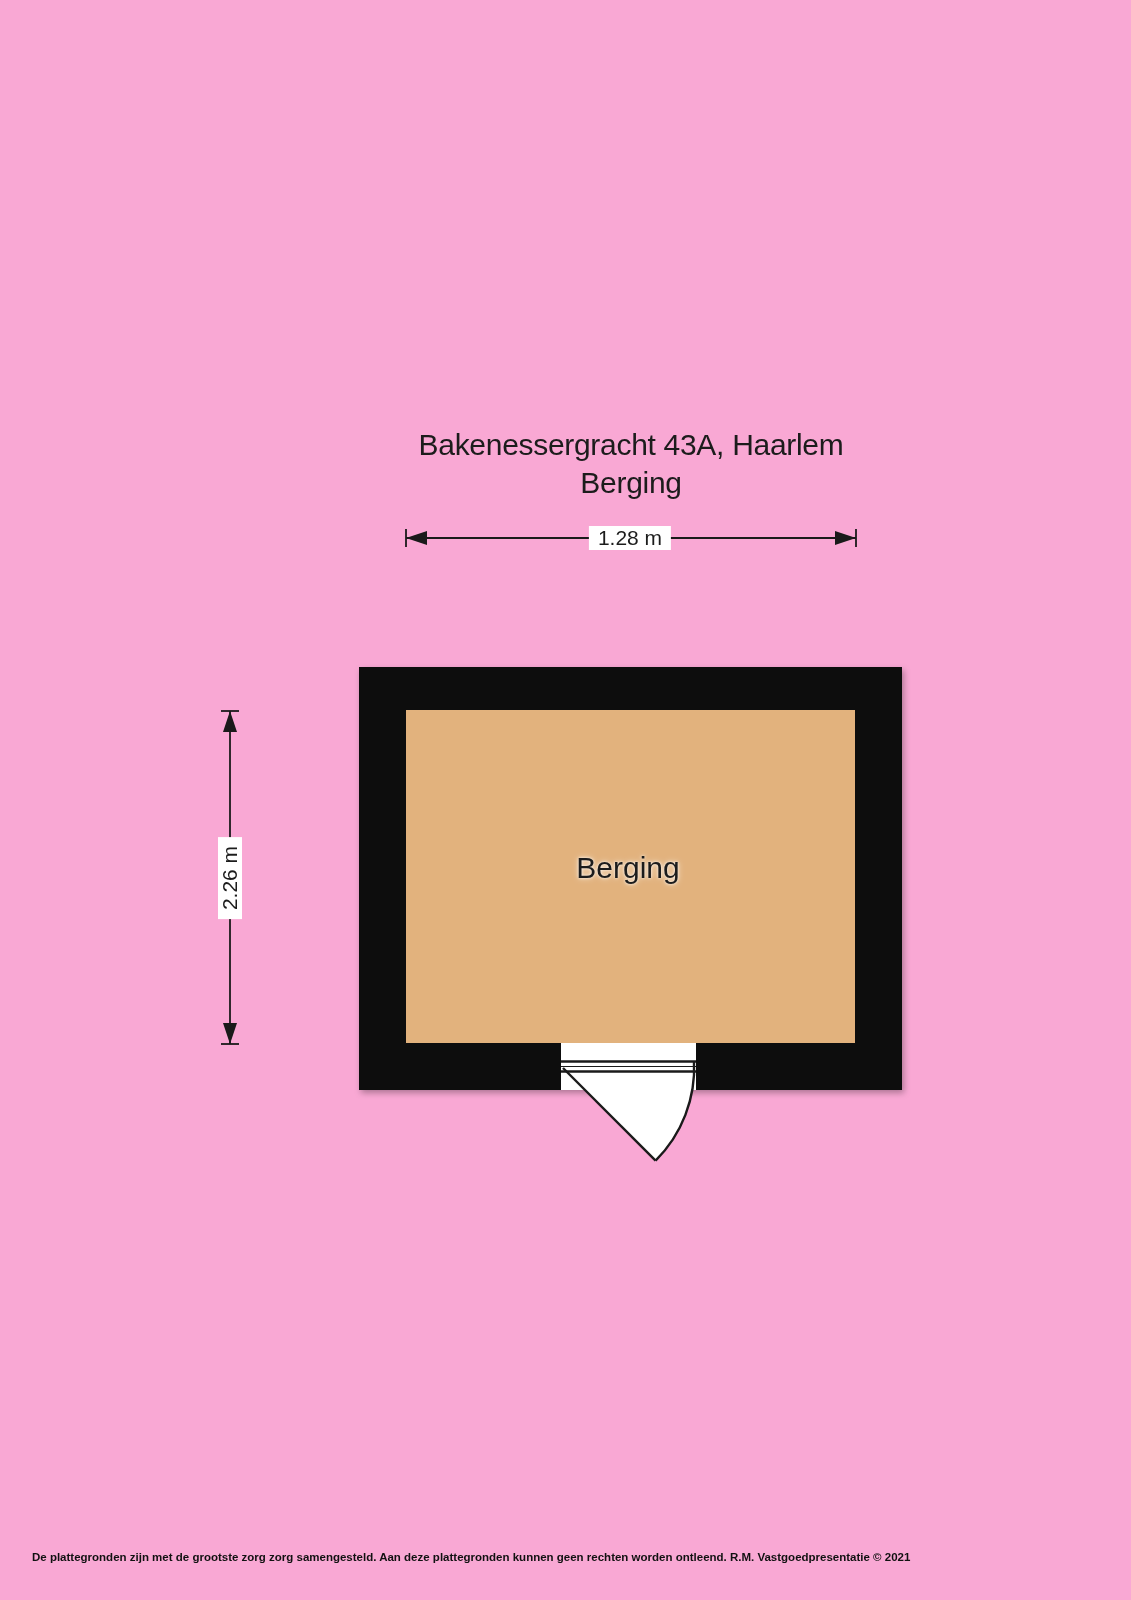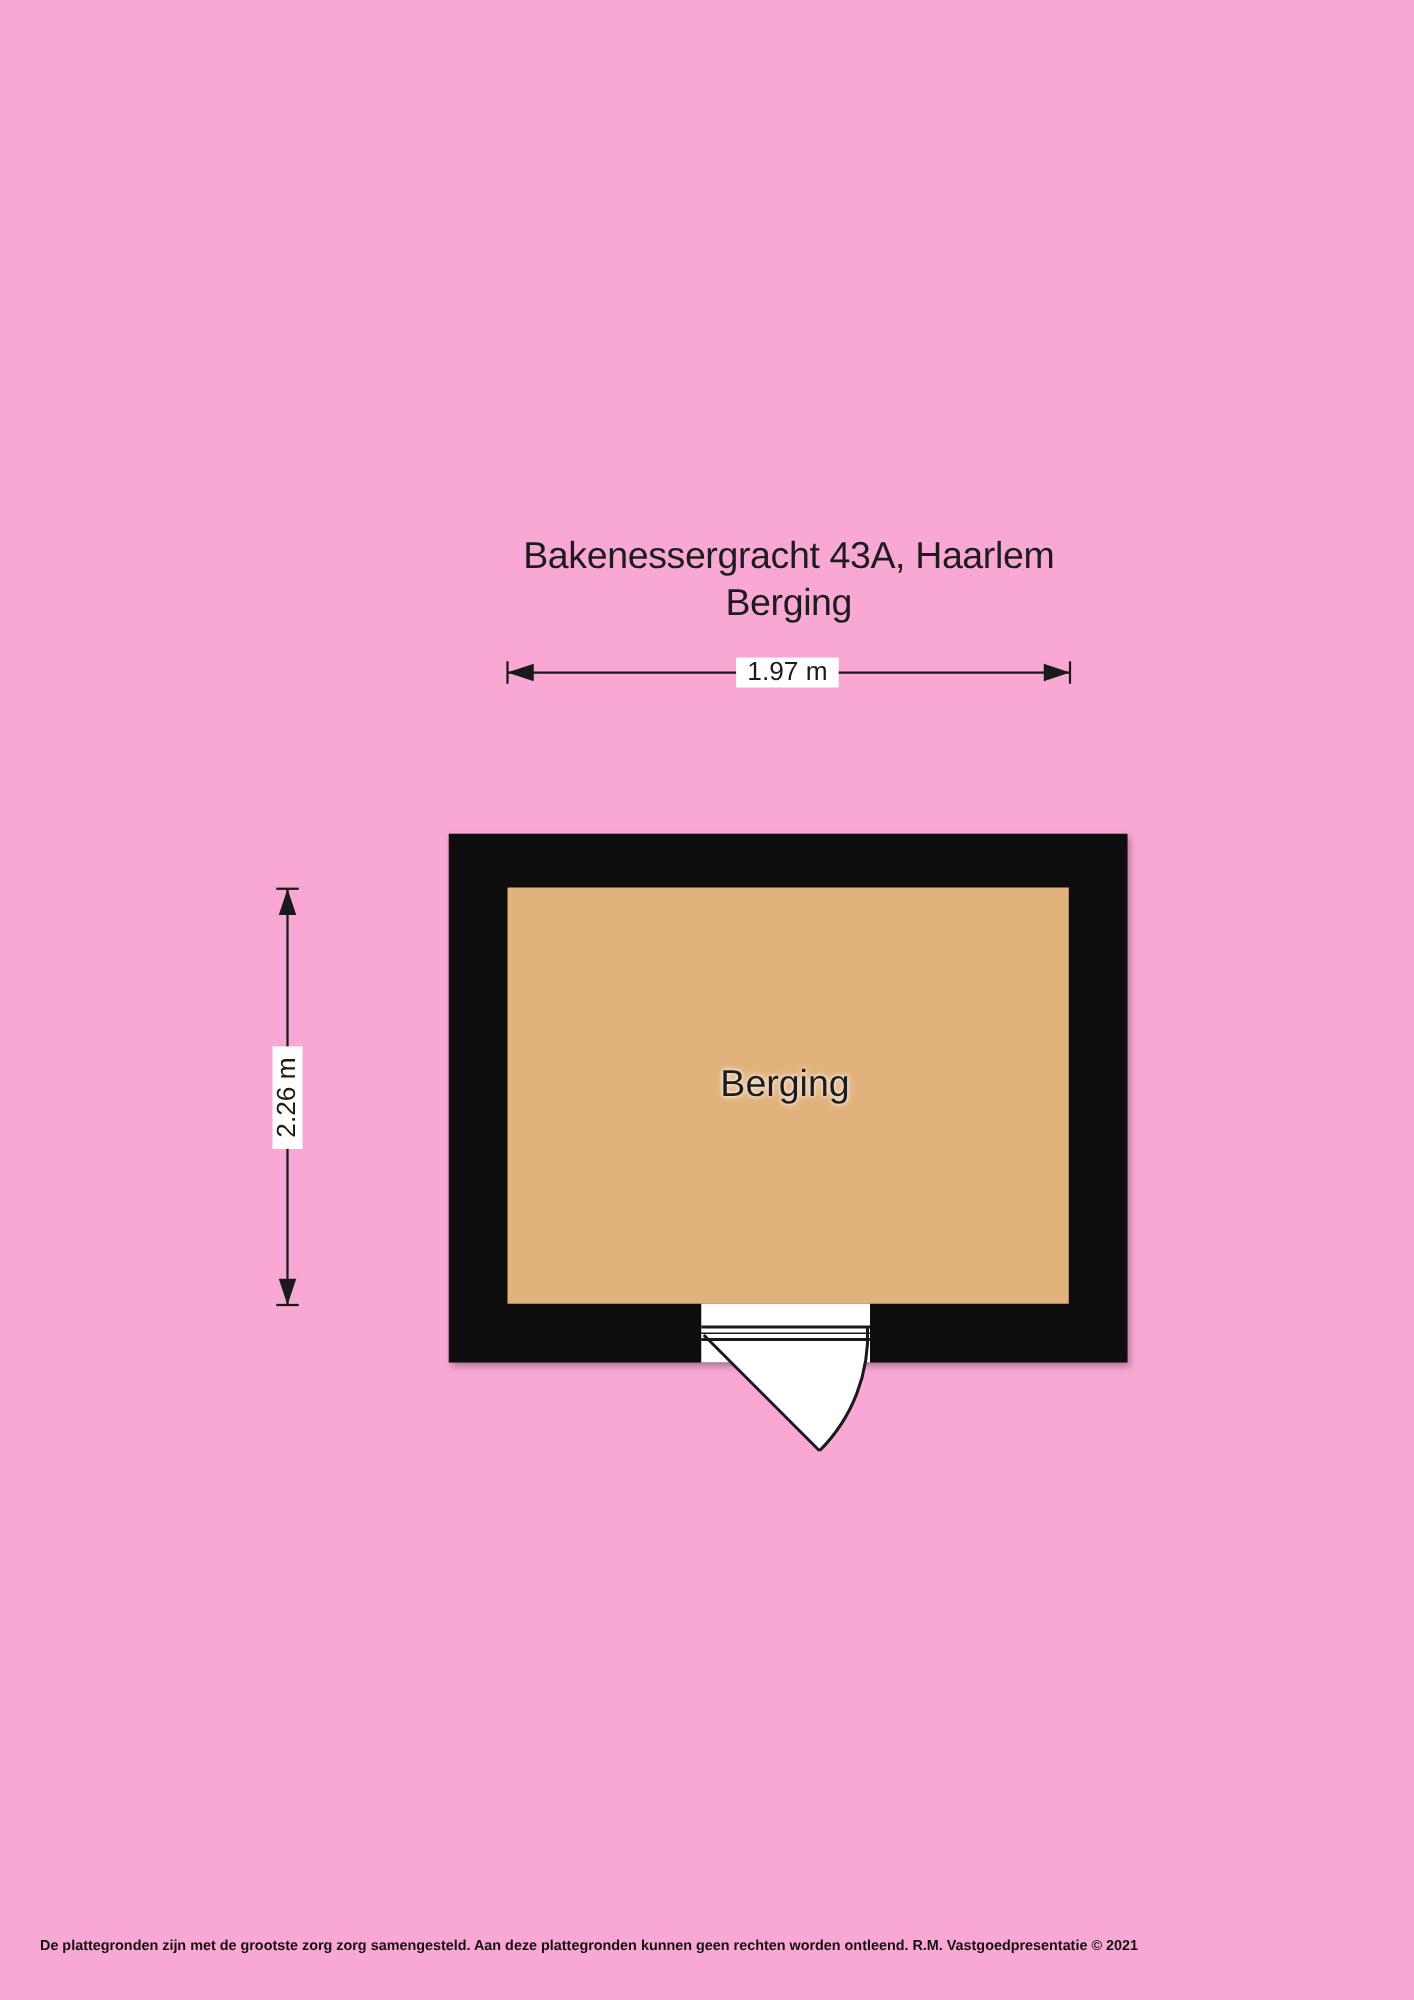--- a/index.html
+++ b/index.html
@@ -109,20 +109,20 @@
       <line class="ink" x1="563" y1="1068" x2="655.6" y2="1160.6" stroke-width="2.4"></line>
       <path class="ink" d="M 694 1061 A 131 131 0 0 1 655.6 1160.6" fill="none" stroke-width="2.4"></path>
     </g>
   </svg>
 
   <div class="titles">
     <div>Bakenessergracht 43A, Haarlem</div>
     <div>Berging</div>
   </div>
 
-  <div class="dim-label top">1.97 m</div>
+  <div class="dim-label top">1.28 m</div>
   <div class="dim-label left">2.26 m</div>
 
   <div class="room-label">Berging</div>
 
   <div class="footer">De plattegronden zijn met de grootste zorg zorg samengesteld. Aan deze plattegronden kunnen geen rechten worden ontleend. R.M. Vastgoedpresentatie © 2021</div>
 
 </div>
 
 </body></html>

